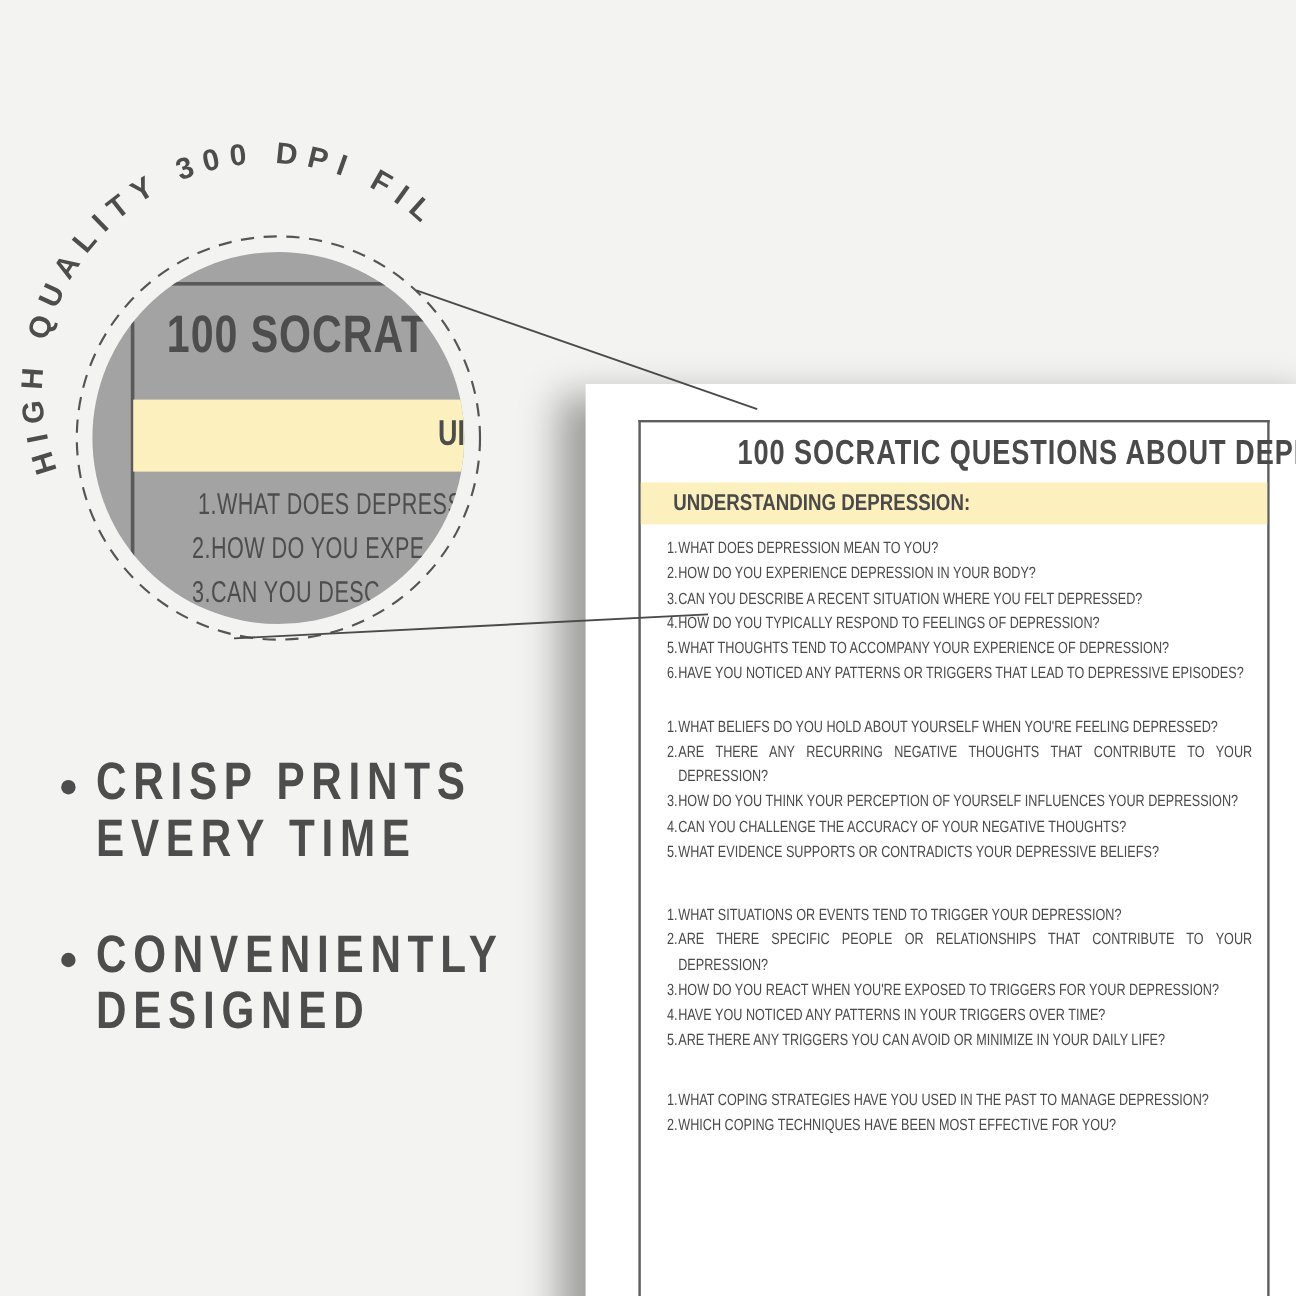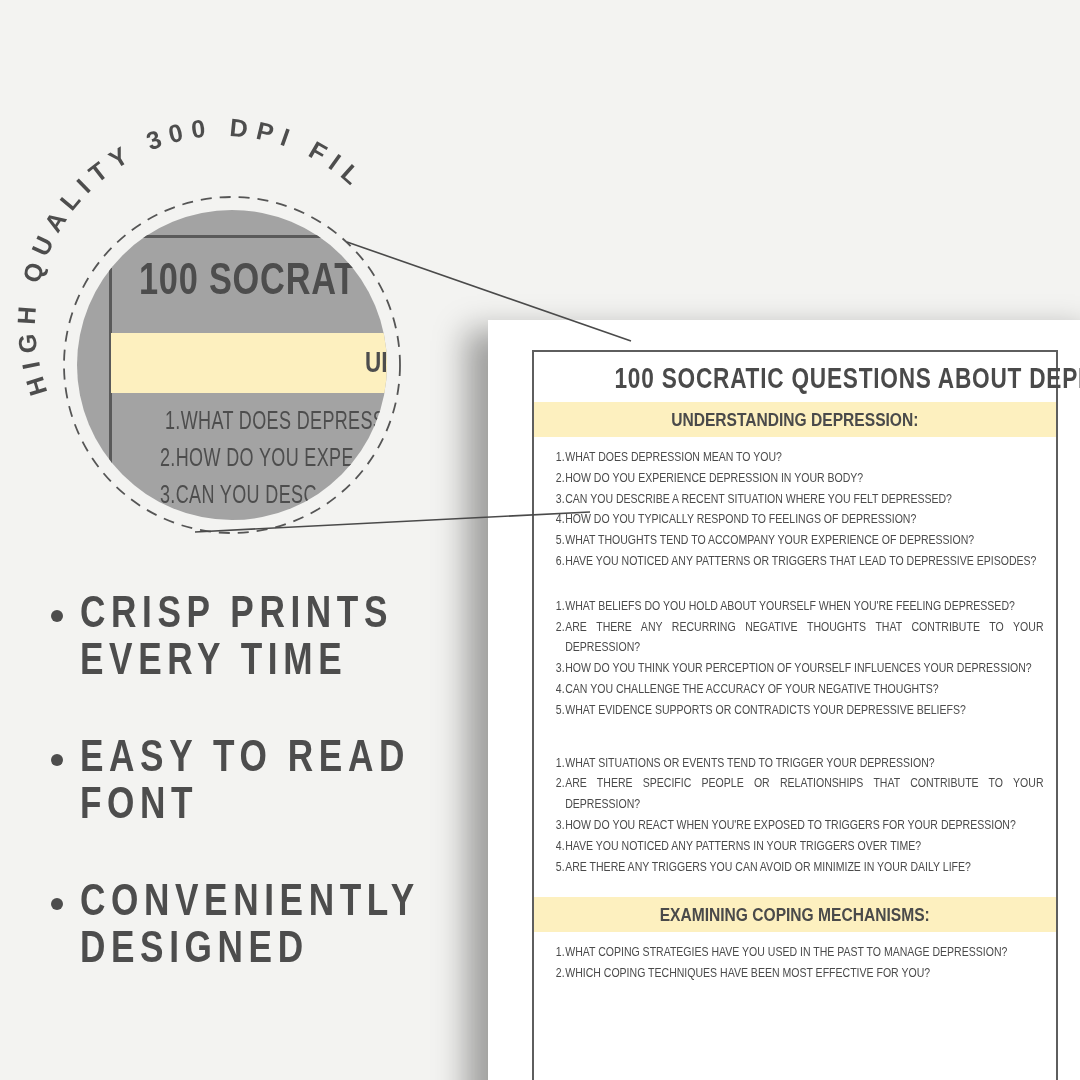--- a/index.html
+++ b/index.html
@@ -4,21 +4,21 @@
   <style>
     html, body { margin: 0; padding: 0; }
     body {
       width: 1080px; height: 1080px; overflow: hidden; position: relative;
       background: #f3f3f1;
       font-family: "Liberation Sans", "DejaVu Sans", sans-serif;
       color: #4a4a4a;
     }
 
     
-    .features { position: absolute; left: 48px; top: 588px; width: 380px; }
+    .features { position: absolute; left: 48px; top: 628px; width: 380px; }
     .feature { position: relative; padding-left: 32px; margin-bottom: 50px; }
     .feature .bullet {
       position: absolute; left: 3px; top: 22px; width: 12px; height: 12px;
       border-radius: 50%; background: #4d4d4d;
     }
     .feature .txt {
       font-size: 44px; line-height: 47px; font-weight: bold; letter-spacing: 7px;
       color: #4d4d4d; text-transform: uppercase; display: block;
       transform: scaleX(0.8); transform-origin: left center; white-space: nowrap;
     }
@@ -56,21 +56,21 @@
     .frame {
       position: absolute; left: 44px; top: 30px; width: 522px; height: 800px;
       border: 2px solid #5e5e5e; border-bottom: none;
     }
     .doc-title {
       text-align: center; margin-top: 10px; height: 40px;
       font-size: 29px; font-weight: bold; color: #4a4a4a; white-space: nowrap;
     }
     .doc-title span { display: inline-block; transform: scaleX(0.78); transform-origin: center; letter-spacing: 1px; }
     .section-head {
-      background: #fdf0bf; height: 35px; line-height: 35px; text-align: center;
+      background: #fdf0bf; height: 35px; line-height: 35px; text-align: left;
       font-size: 19px; font-weight: bold; color: #4a4a4a; white-space: nowrap;
     }
     .section-head span { display: inline-block; transform: scaleX(0.82); }
     .qlist { list-style: none; margin: 0; padding: 10px 16px 18px 28px; }
     .qlist li {
       position: relative; padding-left: 12px;
       font-size: 13.5px; line-height: 20.8px; color: #4a4a4a; text-transform: uppercase;
       text-align: justify; text-align-last: left;
     }
     .qlist li .num { position: absolute; left: 0; top: 0; }
@@ -194,21 +194,20 @@
             </li>
         <li>
               <span class="num">5.</span>
               <span class="qtxt">ARE THERE ANY TRIGGERS YOU CAN AVOID OR MINIMIZE IN YOUR DAILY LIFE?</span>
             </li>
       </ul>
       </div>
     </div>
 
     <div class="section sec4">
-      <div class="section-head"><span>EXAMINING COPING MECHANISMS:</span></div>
       <div class="qwrap">
       <ul class="qlist">
         <li>
               <span class="num">1.</span>
               <span class="qtxt">WHAT COPING STRATEGIES HAVE YOU USED IN THE PAST TO MANAGE DEPRESSION?</span>
             </li>
         <li>
               <span class="num">2.</span>
               <span class="qtxt">WHICH COPING TECHNIQUES HAVE BEEN MOST EFFECTIVE FOR YOU?</span>
             </li>
@@ -225,21 +224,16 @@
 </svg>
 
 <div class="features">
   <div class="feature">
     <span class="bullet"></span>
     <span class="txt">CRISP PRINTS</span>
     <span class="txt">EVERY TIME</span>
   </div>
   <div class="feature">
     <span class="bullet"></span>
-    <span class="txt">EASY TO READ</span>
-    <span class="txt">FONT</span>
-  </div>
-  <div class="feature">
-    <span class="bullet"></span>
     <span class="txt">CONVENIENTLY</span>
     <span class="txt">DESIGNED</span>
   </div>
 </div>
 
 </body></html>

